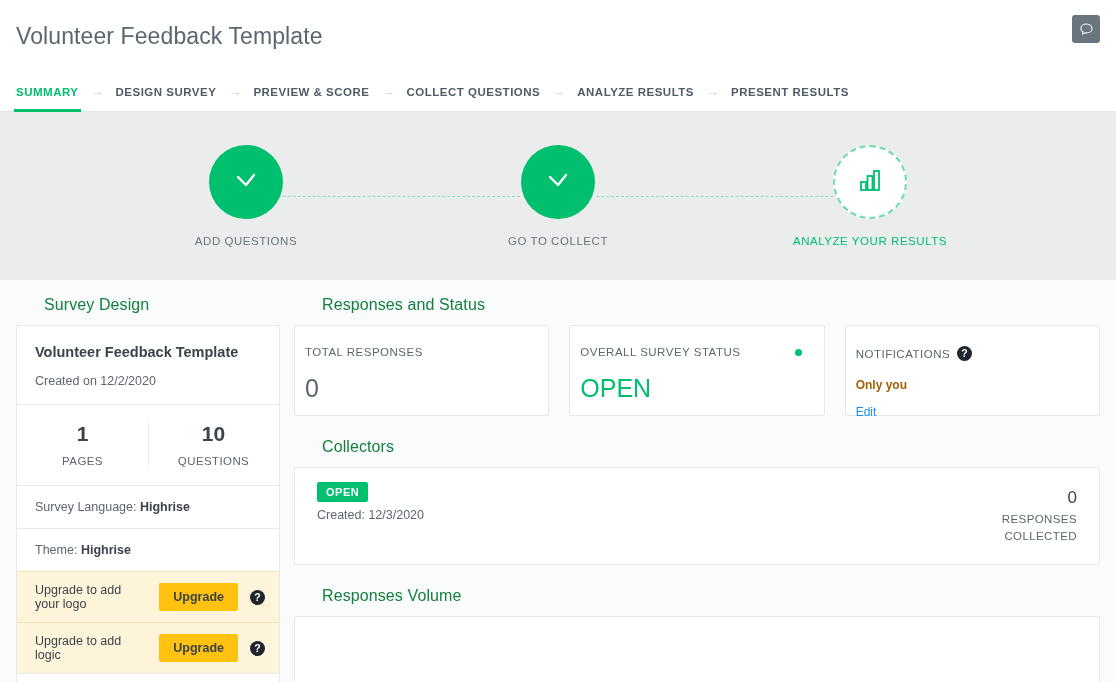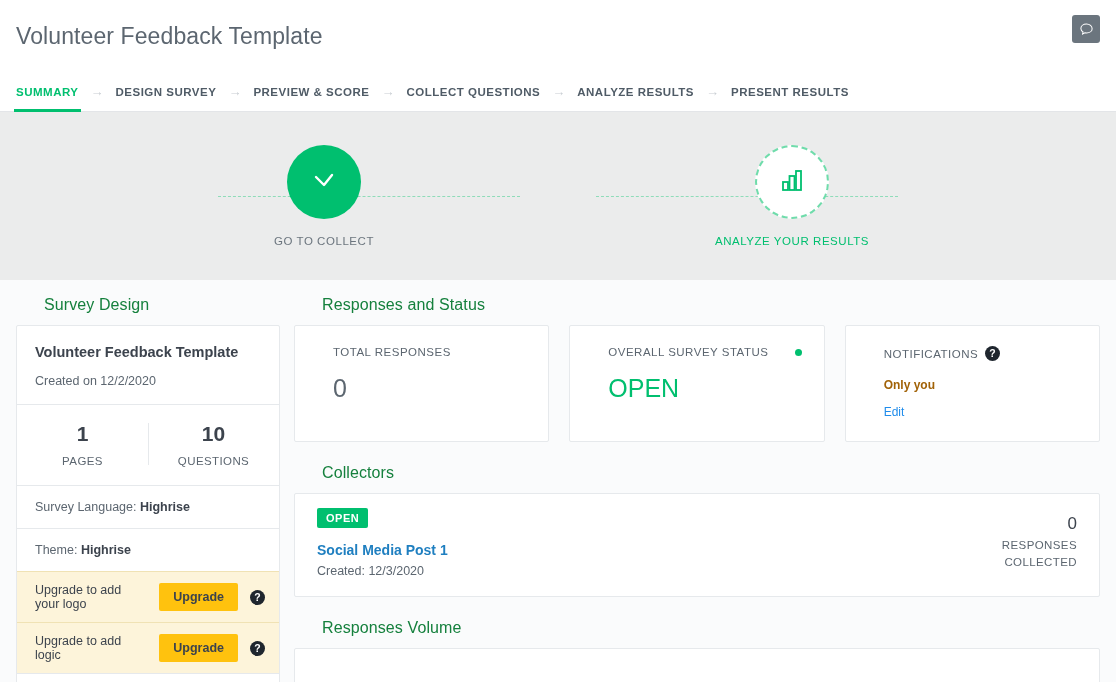--- a/index.html
+++ b/index.html
@@ -227,22 +227,22 @@
   .blank-row { border-top: 1px solid #e6e9ec; height: 26px; background:#fff; }
 
   
   .main { flex: 1; min-width: 0; }
   .status-cards { display: flex; gap: 20px; }
   .status-card {
     flex: 1;
     background: #fff;
     border: 1px solid #e6e9ec;
     border-radius: 2px;
-    padding: 20px 38px;
-    height: 117px;
+    padding: 20px 10px;
+    height: 91px;
     position: relative;
   }
   .sc-label {
     font-size: 11.5px;
     letter-spacing: 0.5px;
     color: #5c6670;
     display: flex;
     align-items: center;
     gap: 7px;
   }
@@ -364,20 +364,30 @@
   <div class="nav-sep">→</div>
   <div class="nav-item">
     <span>PRESENT RESULTS</span>
   </div>
 </div>
 
 <div class="hero">
   <div class="hero-line l1"></div>
   <div class="hero-line l2"></div>
 
+  <div class="step">
+    <div class="step-circle">
+      <span>
+        <svg width="34" height="34" viewBox="0 0 34 34">
+          <path d="M9 14 L17 22 L25 12" fill="none" stroke="#ffffff" stroke-width="2.4" stroke-linecap="round" stroke-linejoin="round"></path>
+        </svg>
+      </span>
+    </div>
+    <div class="step-label">ADD QUESTIONS</div>
+  </div>
 
   <div class="step">
     <div class="step-circle">
       <span>
         <svg width="34" height="34" viewBox="0 0 34 34">
           <path d="M9 14 L17 22 L25 12" fill="none" stroke="#ffffff" stroke-width="2.4" stroke-linecap="round" stroke-linejoin="round"></path>
         </svg>
       </span>
     </div>
     <div class="step-label">GO TO COLLECT</div>
@@ -468,21 +478,20 @@
         <div class="sc-value small">Only you</div>
         <a class="edit-link">Edit</a>
       </div>
     </div>
 
     <div class="section-title mt24">Collectors</div>
 
     <div class="collector-card">
       <div class="collector-left">
         <span class="badge">OPEN</span>
-        <a class="collector-name">Social Media Post 1</a>
         <div class="collector-created">Created: 12/3/2020</div>
       </div>
       <div class="collector-right">
         <div class="cr-num">0</div>
         <div class="cr-lbl">
           <div>RESPONSES</div>
           <div>COLLECTED</div>
         </div>
       </div>
     </div>

